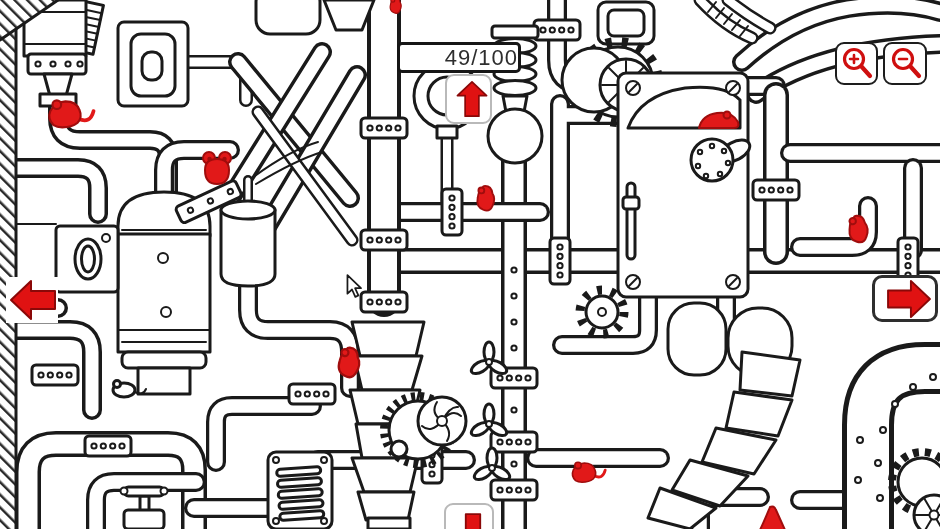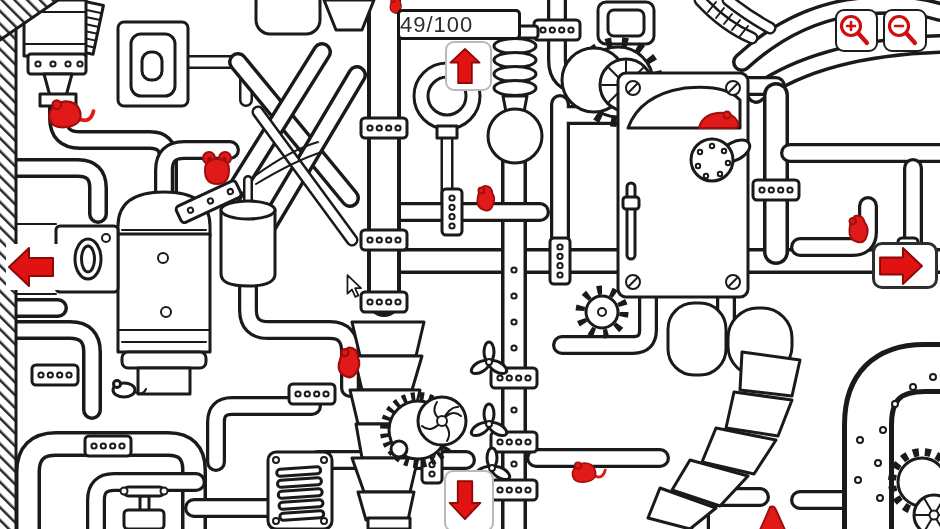--- a/index.html
+++ b/index.html
@@ -10,21 +10,21 @@
   
   .c{fill:none;stroke:#1a1a1a;stroke-linecap:round;stroke-linejoin:round;}
   .t{fill:none;stroke:#ffffff;stroke-linecap:round;stroke-linejoin:round;}
   .ln{fill:#ffffff;stroke:#1a1a1a;stroke-width:3;stroke-linejoin:round;}
   .nf{fill:none;stroke:#1a1a1a;stroke-width:3;stroke-linecap:round;}
   .th{fill:none;stroke:#1a1a1a;stroke-width:2;stroke-linecap:round;}
   .dot{fill:#ffffff;stroke:#1a1a1a;stroke-width:2;}
   .mfill{fill:#e11919;stroke:#a00d0d;stroke-width:2;stroke-linejoin:round;}
   .mtail{fill:none;stroke:#e11919;stroke-width:3.5;stroke-linecap:round;}
   
-  .ui{position:absolute;z-index:3;box-sizing:border-box;display:flex;align-items:center;justify-content:flex-start;}
+  .ui{position:absolute;z-index:3;box-sizing:border-box;display:flex;align-items:center;justify-content:flex-end;margin-top:33px;}
   .counter{background:#fff;border:3px solid #161616;border-radius:5px;
            font-size:22px;color:#2e2e2e;letter-spacing:1px;}
   button.ui{cursor:pointer;padding:0;background:#fff;}
   .softbtn{border:2px solid #b9b9b9;border-radius:9px;}
   .hardbtn{border:3px solid #2e2e2e;border-radius:10px;}
   .barebtn{border:none;background:transparent;}
   .zoombtn{border:2.5px solid #1d1d1d;border-radius:9px;background:#fff;}
   #cursor{position:absolute;z-index:5;pointer-events:none;}
 </style>
 </head>

